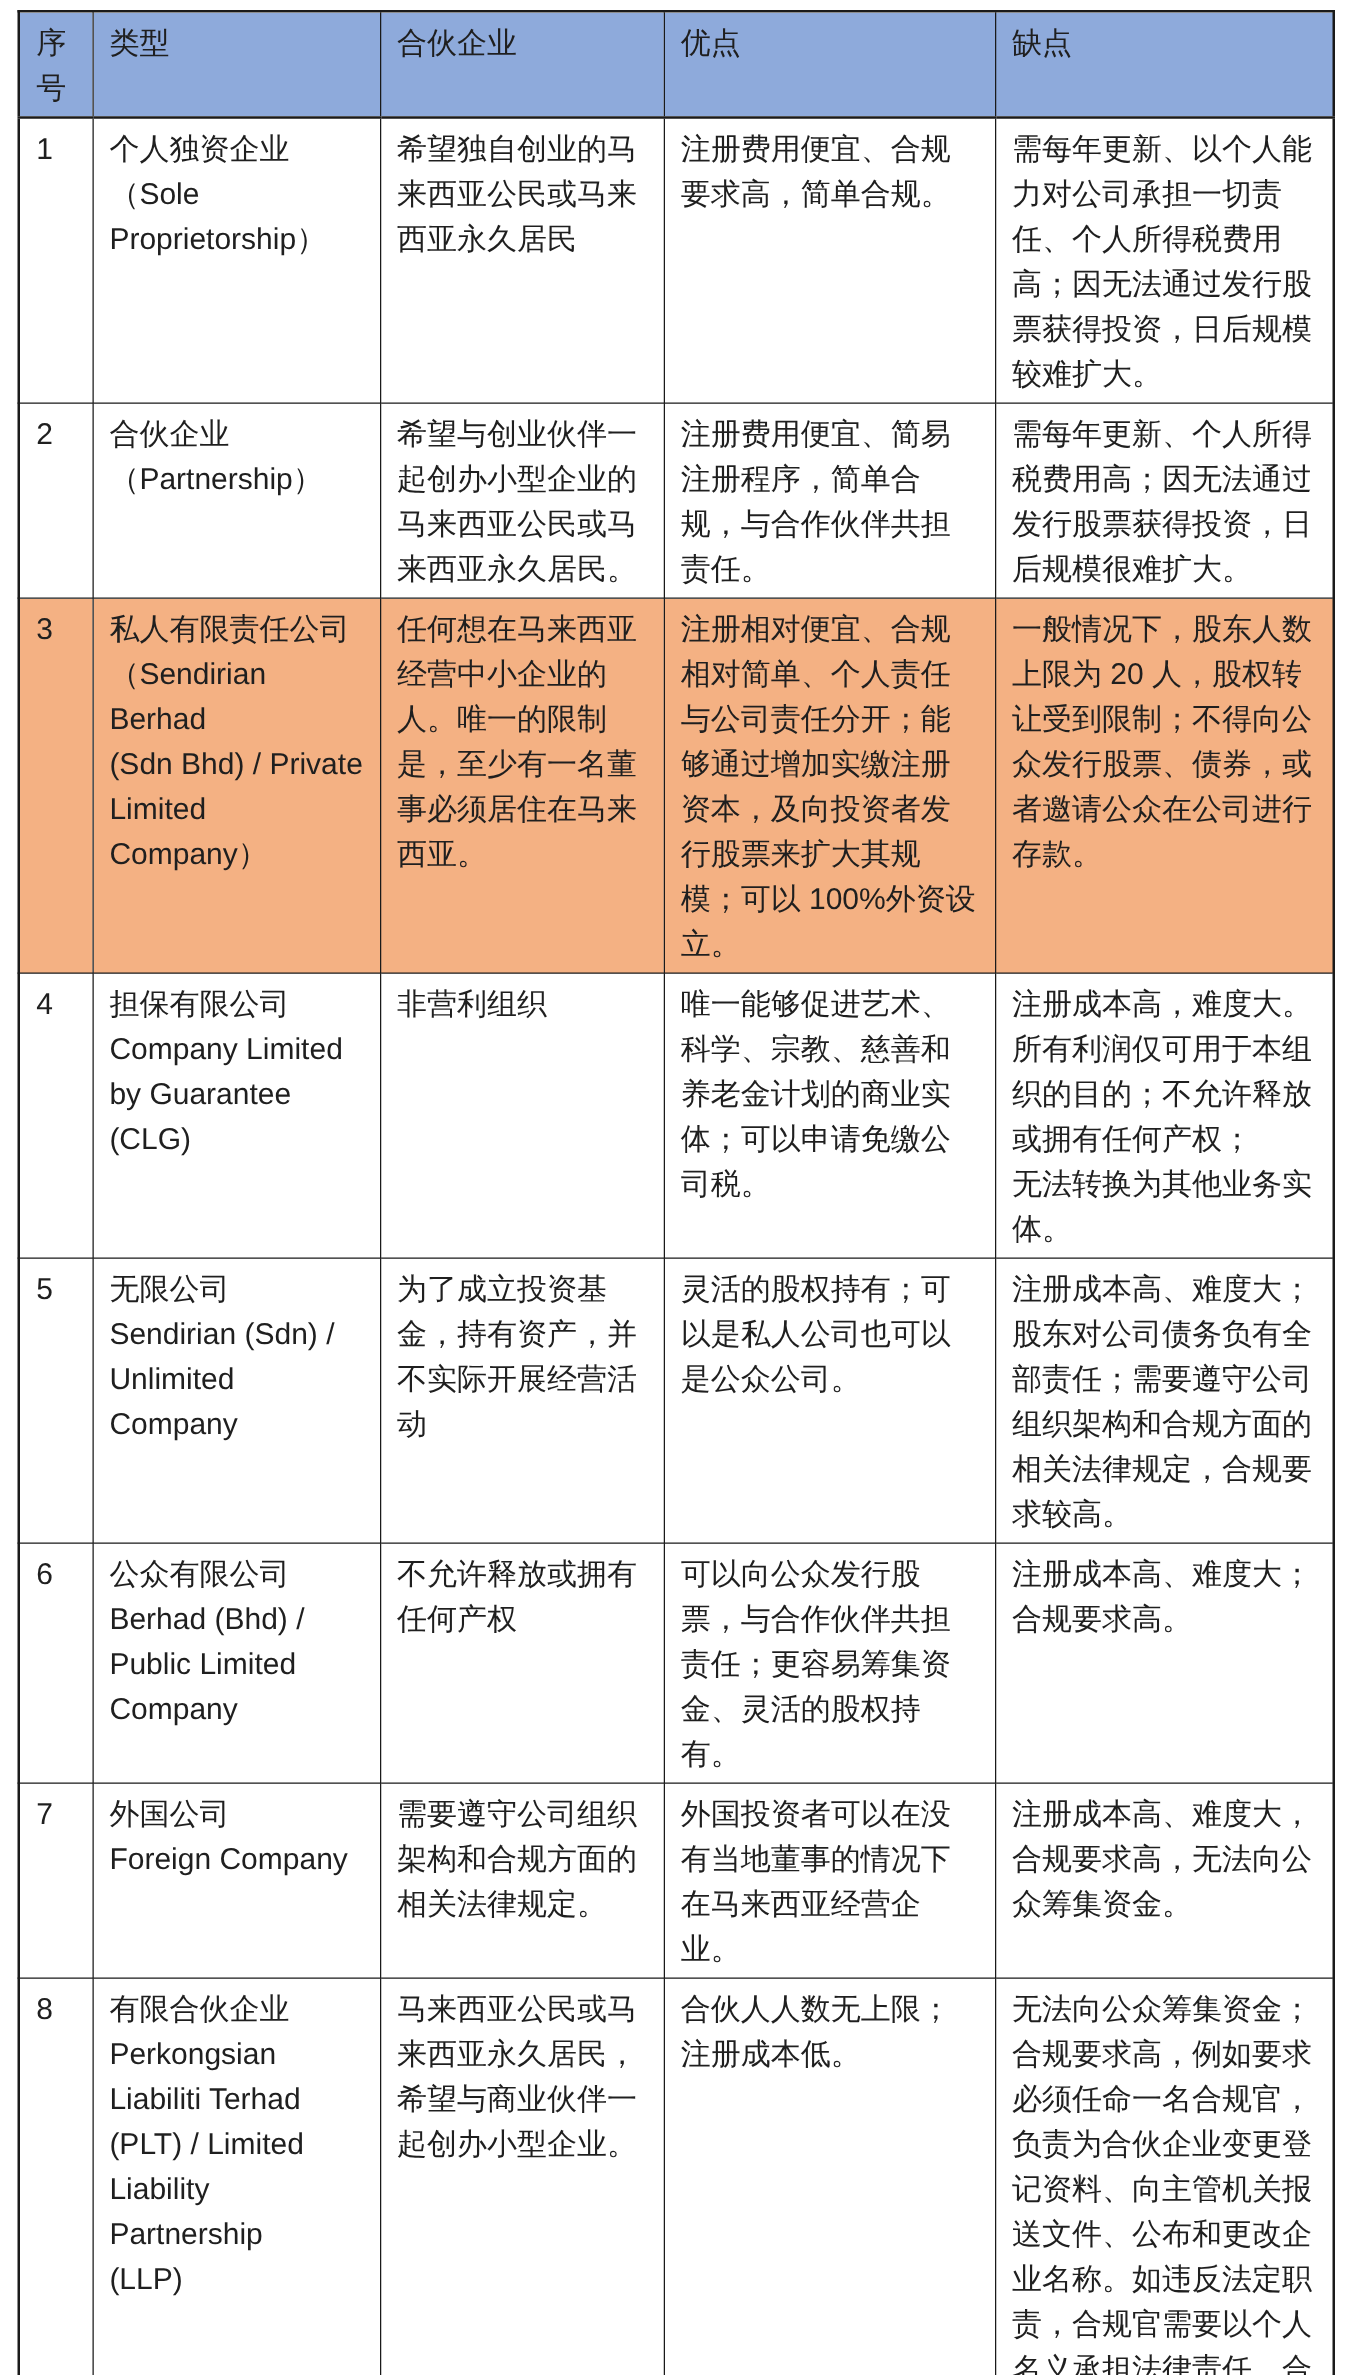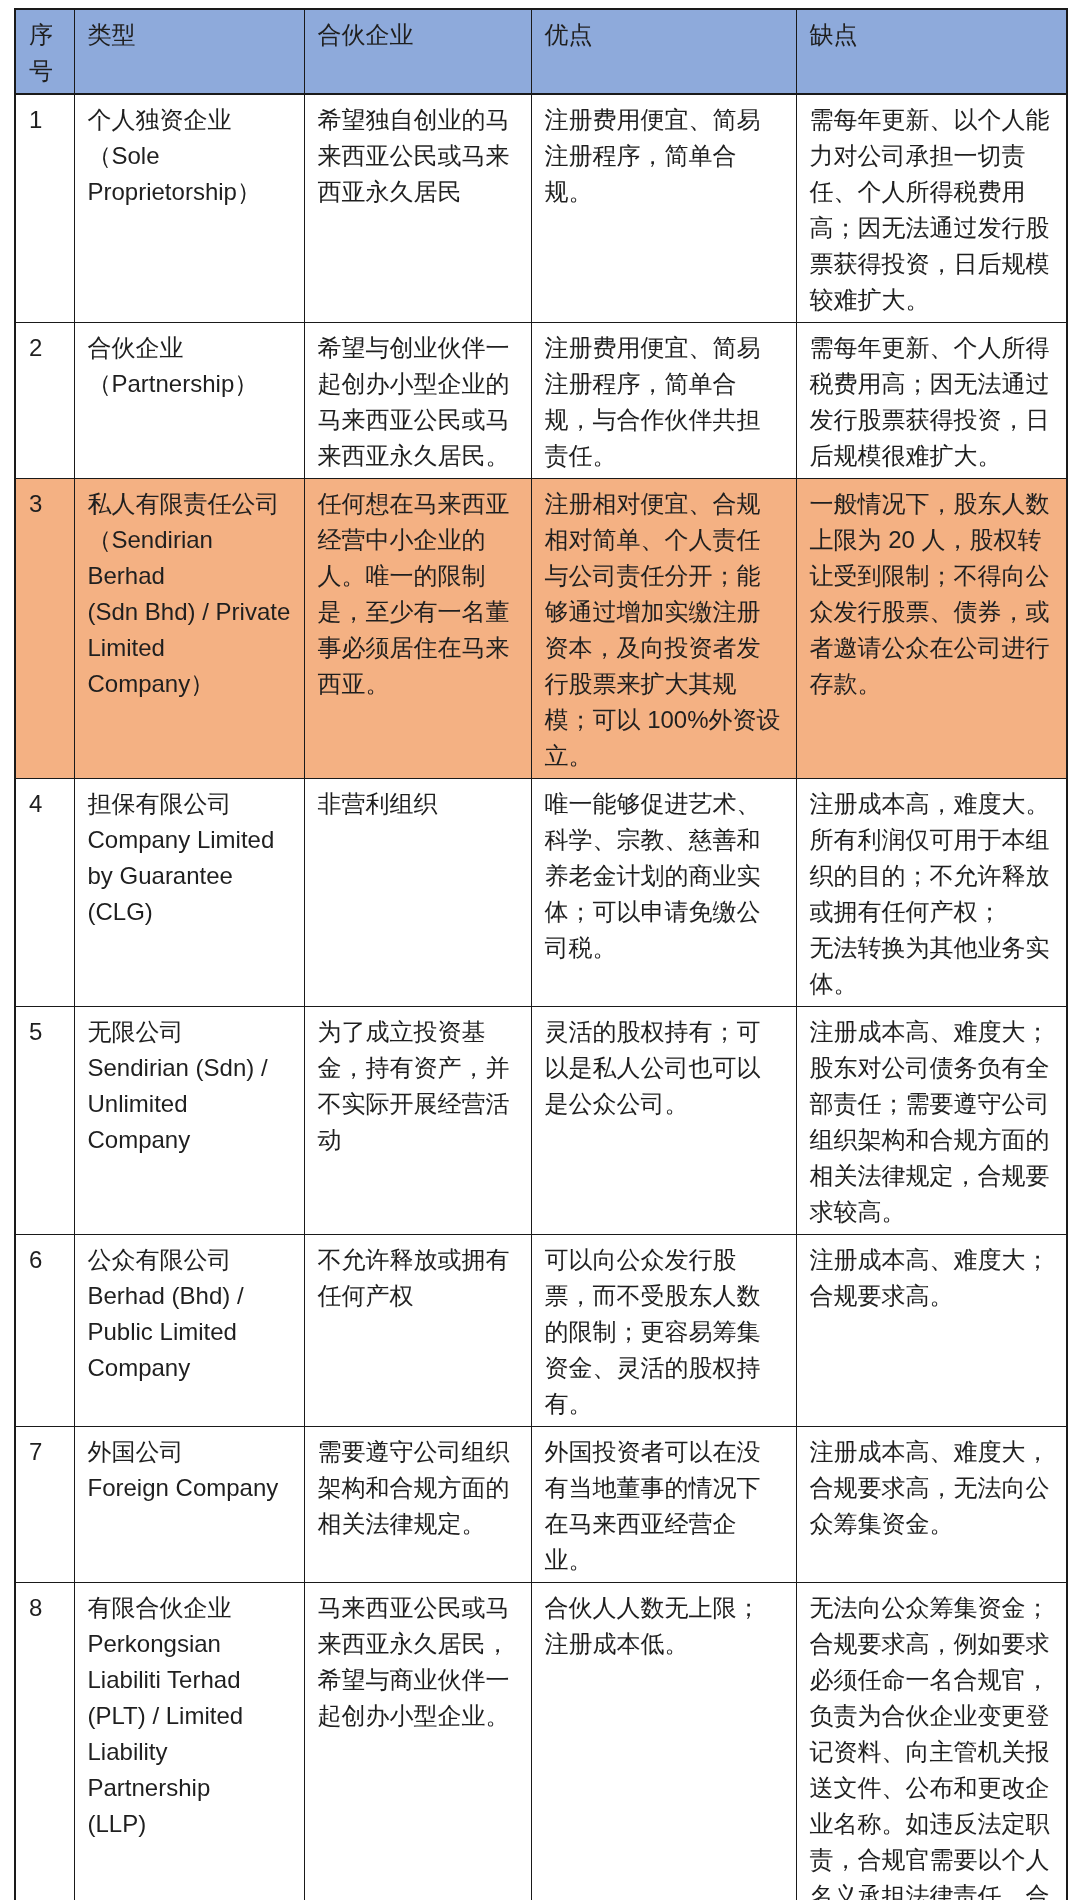--- a/index.html
+++ b/index.html
@@ -80,21 +80,21 @@
       <th>缺点</th>
     </tr>
   </thead>
   <tbody>
     <tr class="h-r1">
       <td class="num">1</td>
       <td>个人独资企业
 （Sole
 Proprietorship）</td>
       <td>希望独自创业的马来西亚公民或马来西亚永久居民</td>
-      <td>注册费用便宜、简易注册程序，简单合规。</td>
+      <td>注册费用便宜、合规要求高，简单合规。</td>
       <td>需每年更新、以个人能力对公司承担一切责任、个人所得税费用高；因无法通过发行股票获得投资，日后规模较难扩大。</td>
     </tr>
     <tr class="h-r2">
       <td class="num">2</td>
       <td>合伙企业
 （Partnership）</td>
       <td>希望与创业伙伴一起创办小型企业的马来西亚公民或马来西亚永久居民。</td>
       <td>注册费用便宜、简易注册程序，简单合规，与合作伙伴共担责任。</td>
       <td>需每年更新、个人所得税费用高；因无法通过发行股票获得投资，日后规模很难扩大。</td>
     </tr>
@@ -129,21 +129,21 @@
       <td>灵活的股权持有；可以是私人公司也可以是公众公司。</td>
       <td>注册成本高、难度大；股东对公司债务负有全部责任；需要遵守公司组织架构和合规方面的相关法律规定，合规要求较高。</td>
     </tr>
     <tr class="h-r6">
       <td class="num">6</td>
       <td>公众有限公司
 Berhad (Bhd) /
 Public Limited
 Company</td>
       <td>不允许释放或拥有任何产权</td>
-      <td>可以向公众发行股票，而不受股东人数的限制；更容易筹集资金、灵活的股权持有。</td>
+      <td>可以向公众发行股票，与合作伙伴共担责任；更容易筹集资金、灵活的股权持有。</td>
       <td>注册成本高、难度大；合规要求高。</td>
     </tr>
     <tr class="h-r7">
       <td class="num">7</td>
       <td>外国公司
 Foreign Company</td>
       <td>需要遵守公司组织架构和合规方面的相关法律规定。</td>
       <td>外国投资者可以在没有当地董事的情况下在马来西亚经营企业。</td>
       <td>注册成本高、难度大，合规要求高，无法向公众筹集资金。</td>
     </tr>

